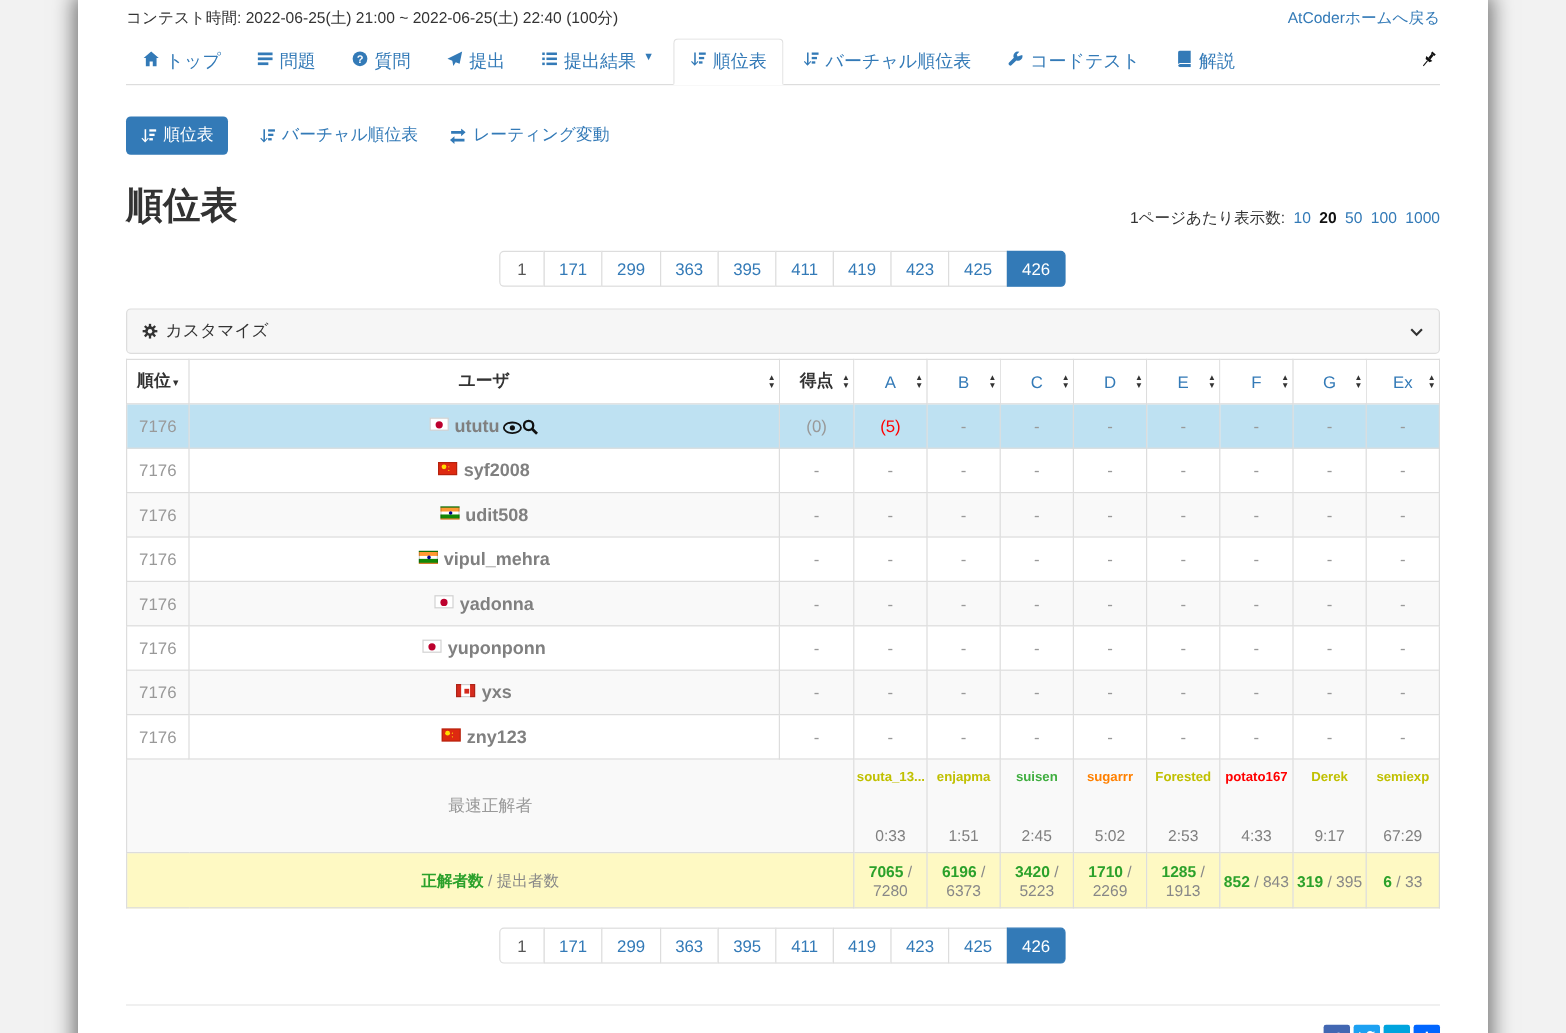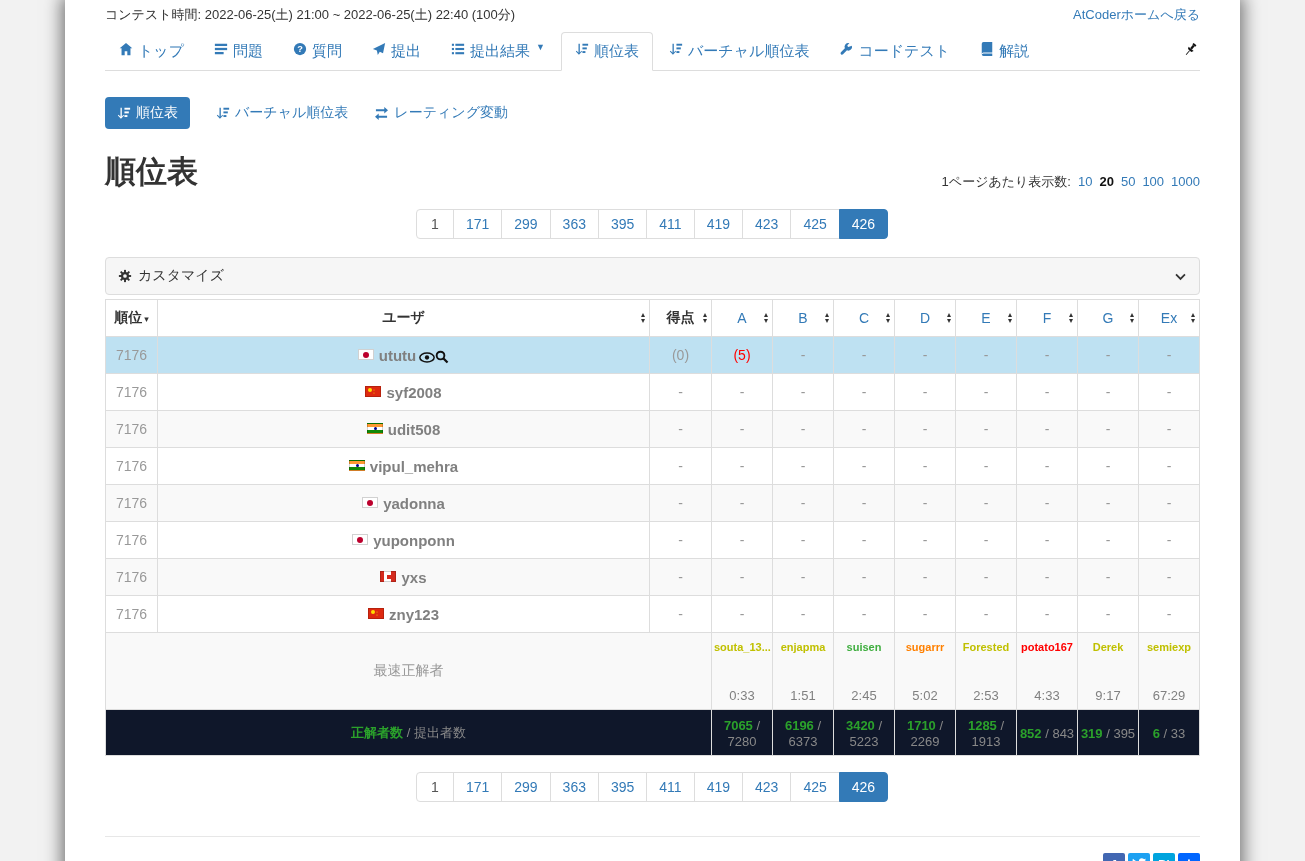--- a/index.html
+++ b/index.html
@@ -96,21 +96,21 @@
   .flag-ca::after { content:""; position:absolute; left:6px; top:3px; width:4px; height:4px; background:#d52b1e; }
 
   
   tr.fastest td, tr.solvers td { height: 46px; padding: 5px 2px; }
   tr.fastest { background: #f9f9f9; }
   td.lab { color: #888; font-size: 14px; }
   .fast-user { font-size: 11px; font-weight: bold; line-height: 15px; cursor: pointer; }
   .fast-time { font-size: 13px; color: #808080; line-height: 17px; margin-top: 32px; }
   .ac-num { font-weight: bold; font-size: 13px; }
   .sub-num { color: #888; font-size: 13px; }
-  tr.solvers td { background: #0f172a; }
+  tr.solvers td { background: #fef9c3; }
 
   
   hr.frule { border: none; border-top: 1px solid #e7e7e7; margin: 34px 0 16px 0; }
   .social { display: flex; justify-content: flex-end; gap: 3px; }
   .sbtn { width: 22px; height: 22px; border-radius: 2px; color: #fff; display: inline-flex; align-items: center; justify-content: center; font-weight: bold; font-size: 13px; cursor: pointer; }
 </style>
 </head>
 <body>
 
 <div class="page">

